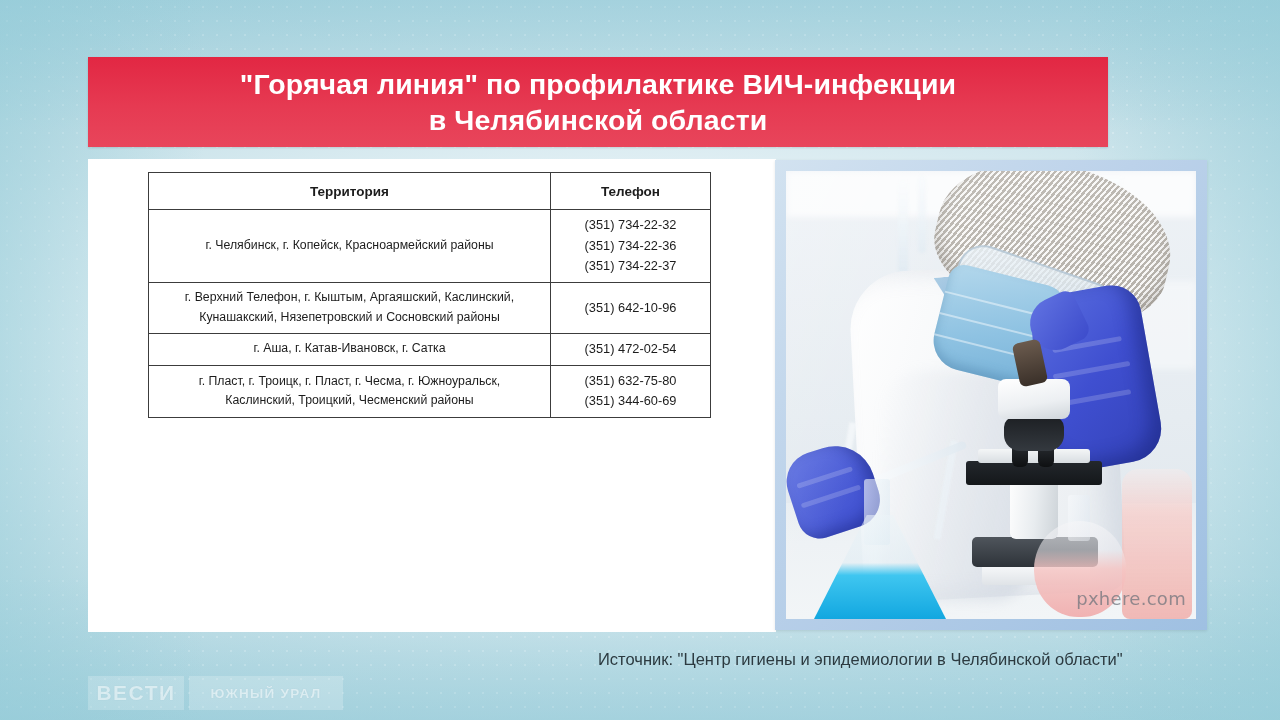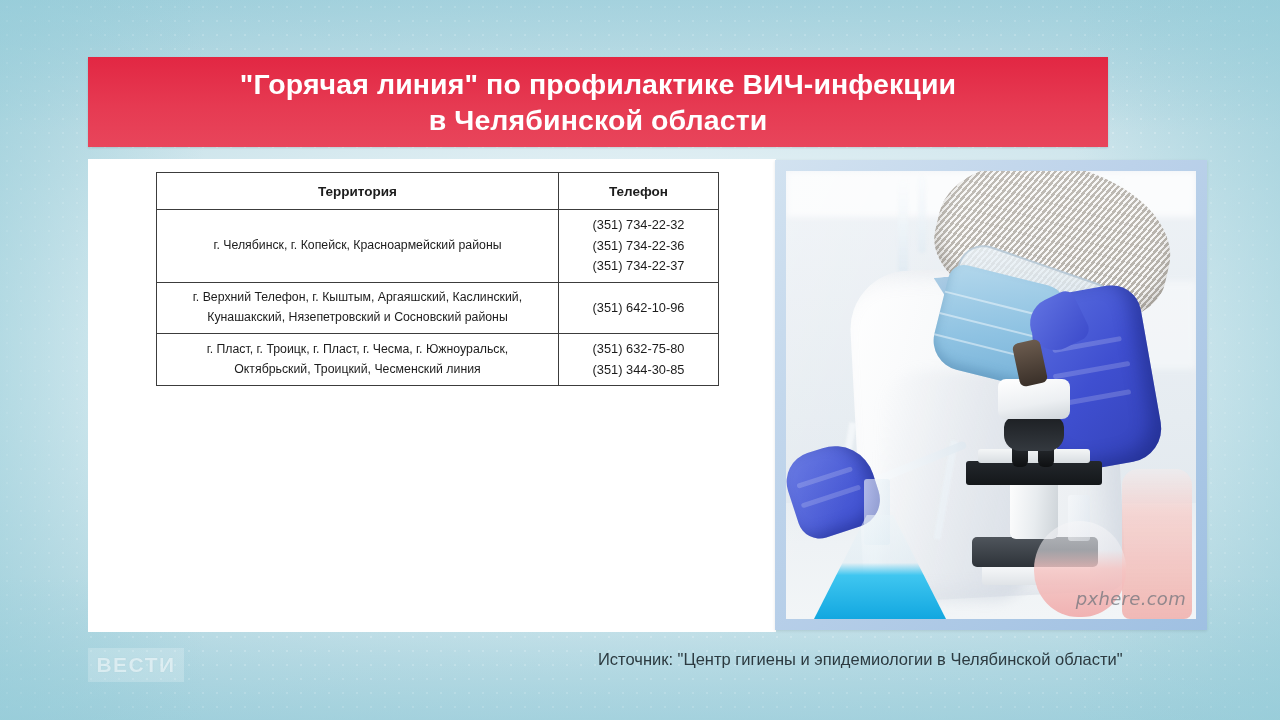--- a/index.html
+++ b/index.html
@@ -44,21 +44,21 @@
     padding:0 22px;
     white-space:pre-line;
   }
 
   
   #table-card{
     position:absolute;left:88px;top:159px;width:688px;height:473px;
     background:#ffffff;
   }
   #phone-table{
-    position:absolute;left:68px;top:13px;width:562px;
+    position:absolute;left:60px;top:13px;width:562px;
     border-collapse:collapse;
     table-layout:fixed;
   }
   #phone-table td, #phone-table th{
     border:1.6px solid #3c3c3c;
     color:#1c1c1c;
     padding:5px 6px;
     vertical-align:middle;
   }
   #phone-table th{
@@ -76,21 +76,20 @@
   
   #photo-frame{
     position:absolute;left:775px;top:160px;width:432px;height:470px;
     background:linear-gradient(135deg,#d2e2f0 0%,#bcd2ea 40%,#9fc0e2 100%);
     padding:11px;box-sizing:border-box;
     box-shadow:0 1px 3px rgba(0,0,0,.10);
   }
   #photo{
     position:relative;width:100%;height:100%;overflow:hidden;
     background:linear-gradient(180deg,#eef2f6 0%,#e6ecf1 55%,#dfe6ec 100%);
-    font-style:italic;
   }
   
   .lab-shelf{position:absolute;background:rgba(255,255,255,.75);filter:blur(3px);}
   .glass-tube{position:absolute;border-radius:4px;filter:blur(1.6px);}
 
   
   #bench{
     position:absolute;left:0;right:0;bottom:0;height:116px;
     background:linear-gradient(180deg,#e9eef2 0%,#eef2f5 35%,#f2f5f7 100%);
   }
@@ -256,21 +255,21 @@
     letter-spacing:.3px;
   }
   #photo-sheen{
     position:absolute;inset:0;
     background:linear-gradient(115deg,rgba(255,255,255,.22) 0%,rgba(255,255,255,0) 35%);
     pointer-events:none;
   }
 
   
   #channel-logo{
-    position:absolute;left:88px;top:648px;width:255px;height:34px;
+    position:absolute;left:88px;top:676px;width:255px;height:34px;
     display:flex;align-items:stretch;
     opacity:.62;
   }
   .logo-cell{
     display:flex;align-items:center;justify-content:center;
     background:rgba(255,255,255,.34);
     color:rgba(255,255,255,.95);
     text-shadow:0 0 1px rgba(120,160,175,.5);
   }
   #logo-vesti{
@@ -314,24 +313,28 @@
           <td class="cell-phone">(351) 734-22-32
 (351) 734-22-36
 (351) 734-22-37</td>
         </tr>
         <tr>
           <td class="cell-terr">г. Верхний Телефон, г. Кыштым, Аргаяшский, Каслинский,
 Кунашакский, Нязепетровский и Сосновский районы</td>
           <td class="cell-phone">(351) 642-10-96</td>
         </tr>
         <tr>
+          <td class="cell-terr">г. Аша, г. Катав-Ивановск, г. Сатка</td>
+          <td class="cell-phone">(351) 472-02-54</td>
+        </tr>
+        <tr>
           <td class="cell-terr">г. Пласт, г. Троицк, г. Пласт, г. Чесма, г. Южноуральск,
-Октябрьский, Троицкий, Чесменский линия</td>
+Каслинский, Троицкий, Чесменский районы</td>
           <td class="cell-phone">(351) 632-75-80
-(351) 344-30-85</td>
+(351) 344-60-69</td>
         </tr>
       </tbody>
   </table>
 </div>
 
 <div id="photo-frame">
   <div id="photo">
     <div class="lab-shelf" style="left:0;top:0;width:100%;height:46px;"></div>
     <div class="lab-shelf" style="right:0;top:110px;width:118px;height:88px;opacity:.6;"></div>
     <div class="glass-tube" style="left:112px;top:10px;width:10px;height:92px;background:linear-gradient(180deg,rgba(250,252,253,.9),rgba(216,230,240,.6));"></div>
@@ -383,15 +386,16 @@
     <div id="flask-blue-neck"></div>
     <div id="flask-blue"></div>
 
     <div id="photo-sheen"></div>
     <div id="photo-watermark">pxhere.com</div>
   </div>
 </div>
 
 <div id="channel-logo">
   <div class="logo-cell" id="logo-vesti">ВЕСТИ</div>
+  <div class="logo-cell" id="logo-ural">ЮЖНЫЙ УРАЛ</div>
 </div>
 
 <div id="source-caption">Источник: "Центр гигиены и эпидемиологии в Челябинской области"</div>
 
 </body></html>

